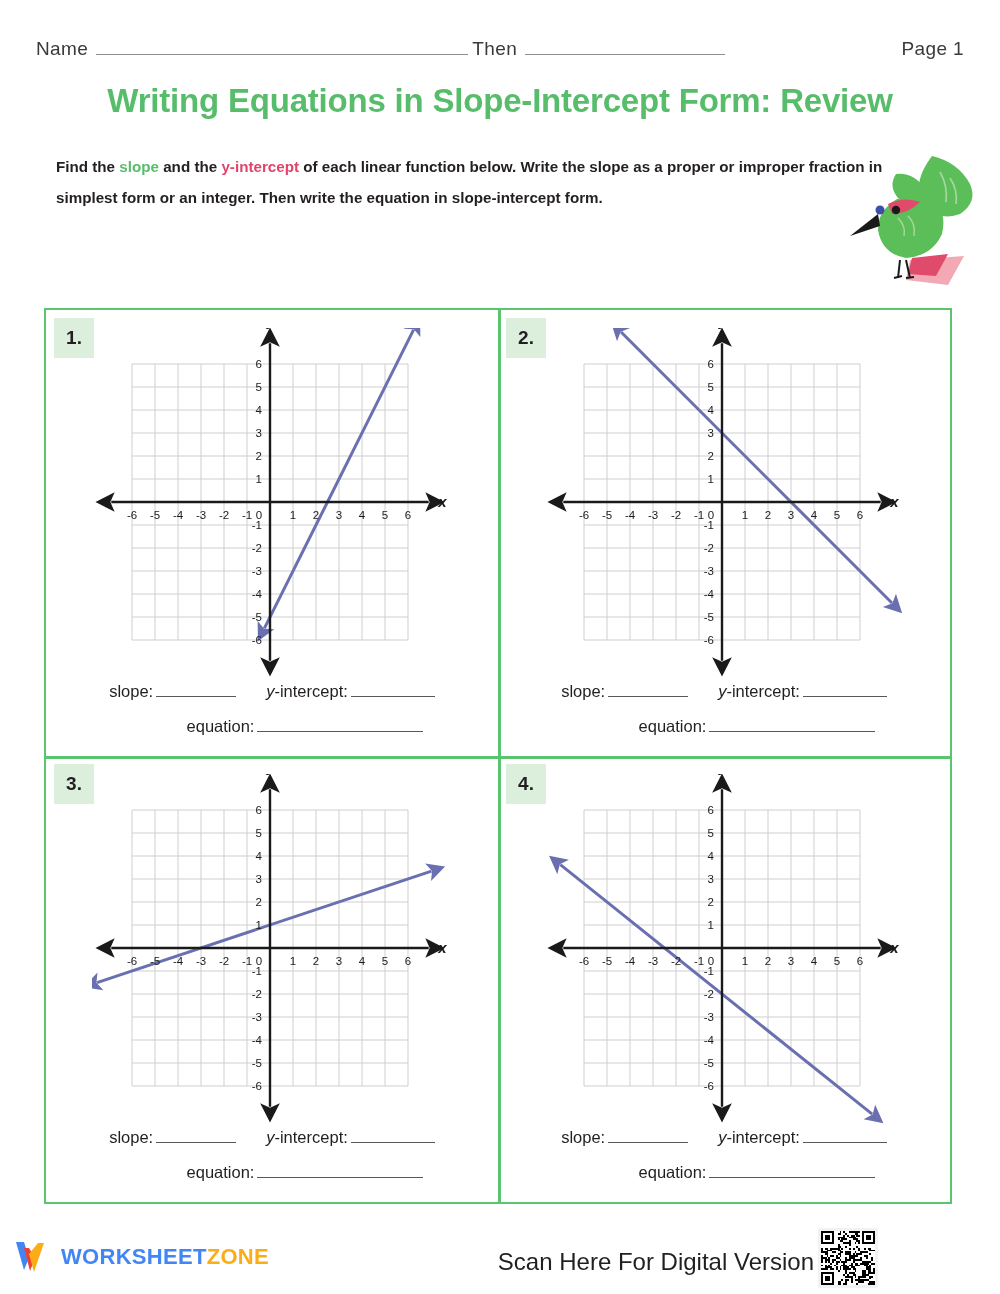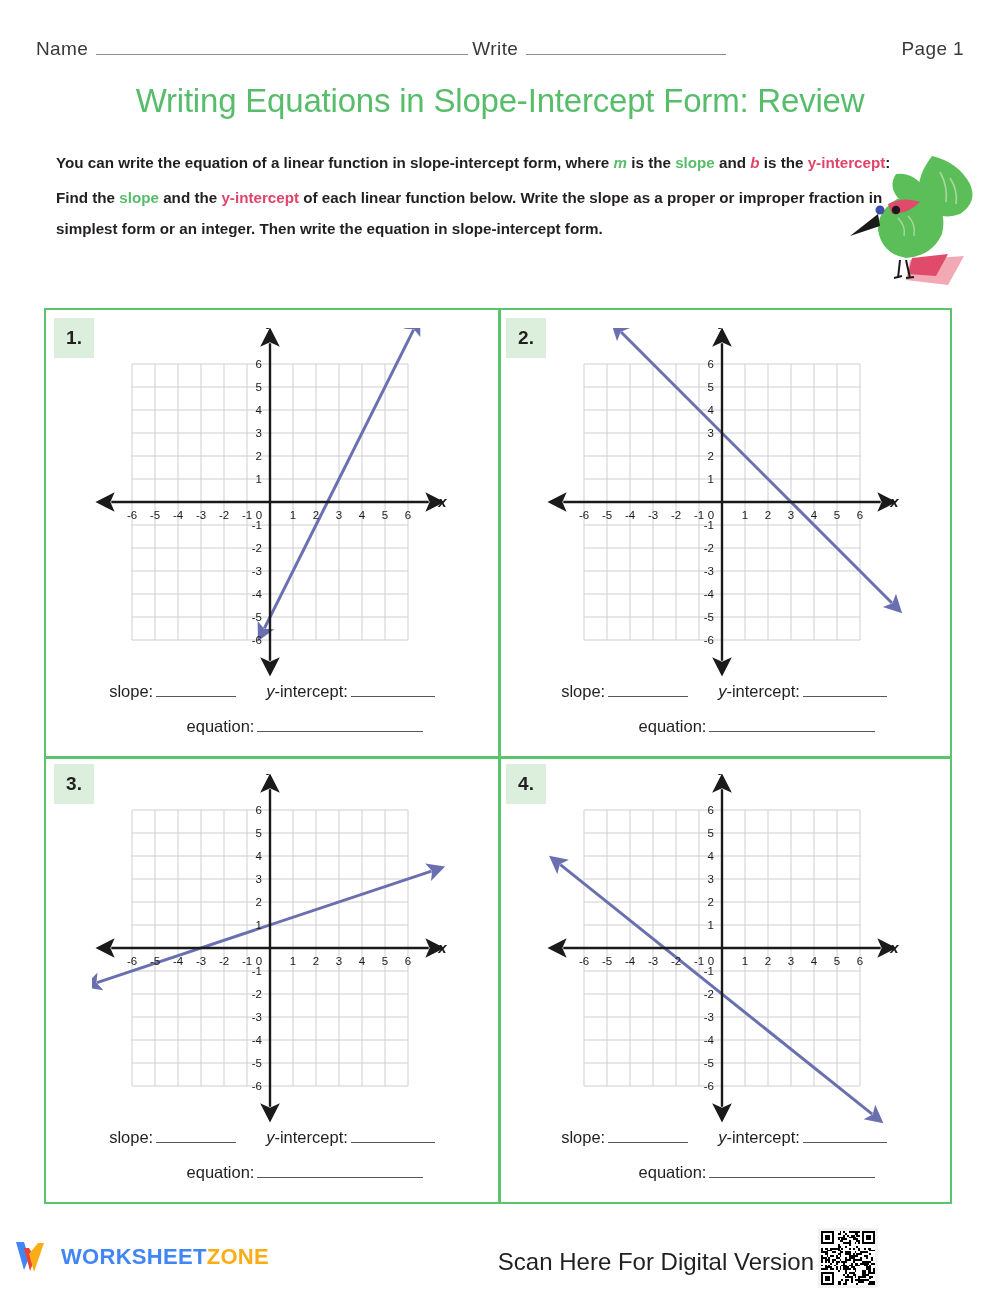--- a/index.html
+++ b/index.html
@@ -42,21 +42,21 @@
   .hdr-page { white-space: nowrap; margin-left: 14px; }
 
   
   .title {
     position: absolute;
     top: 82px;
     left: 0;
     width: 1000px;
     text-align: center;
     font-size: 33px;
-    font-weight: normal;
+    font-weight: bold;
     color: #57bd6b;
     letter-spacing: -0.2px;
   }
 
   
   .intro {
     position: absolute;
     top: 147px;
     left: 56px;
     width: 880px;
@@ -222,32 +222,29 @@
     padding: 3px;
     box-sizing: border-box;
   }
 </style>
 </head>
 <body>
 
 <div class="header-row">
   <span class="hdr-label">Name</span>
   <span class="hdr-rule rule-name"></span>
-  <span class="hdr-label">Write</span>
+  <span class="hdr-label">Then</span>
   <span class="hdr-rule rule-date"></span>
   <span class="hdr-spacer"></span>
   <span class="hdr-page">Page 1</span>
 </div>
 
 <div class="title">Writing Equations in Slope-Intercept Form: Review</div>
 
 <div class="intro">
-  <div>
-    <span>You can write the equation of a linear function in slope-intercept form, where </span><span class="g ital">m</span><span> is the </span><span class="g">slope</span><span> and </span><span class="p ital">b</span><span> is the </span><span class="p">y-intercept</span><span>:</span>
-  </div>
   <div class="intro-2">
     <span>Find the </span><span class="g">slope</span><span> and the </span><span class="p">y-intercept</span><span> of each linear function below. Write the slope as a proper or improper fraction in simplest form or an integer. Then write the equation in slope-intercept form.</span>
   </div>
 </div>
 
 <div class="bird">
   <svg viewBox="0 0 150 145" width="150" height="145">
 
     <path d="M74 108 L128 104 L112 133 L70 128 Z" fill="#f2a9b4"></path>
     <path d="M76 106 L112 102 L100 124 L72 122 Z" fill="#e04a6b"></path>

